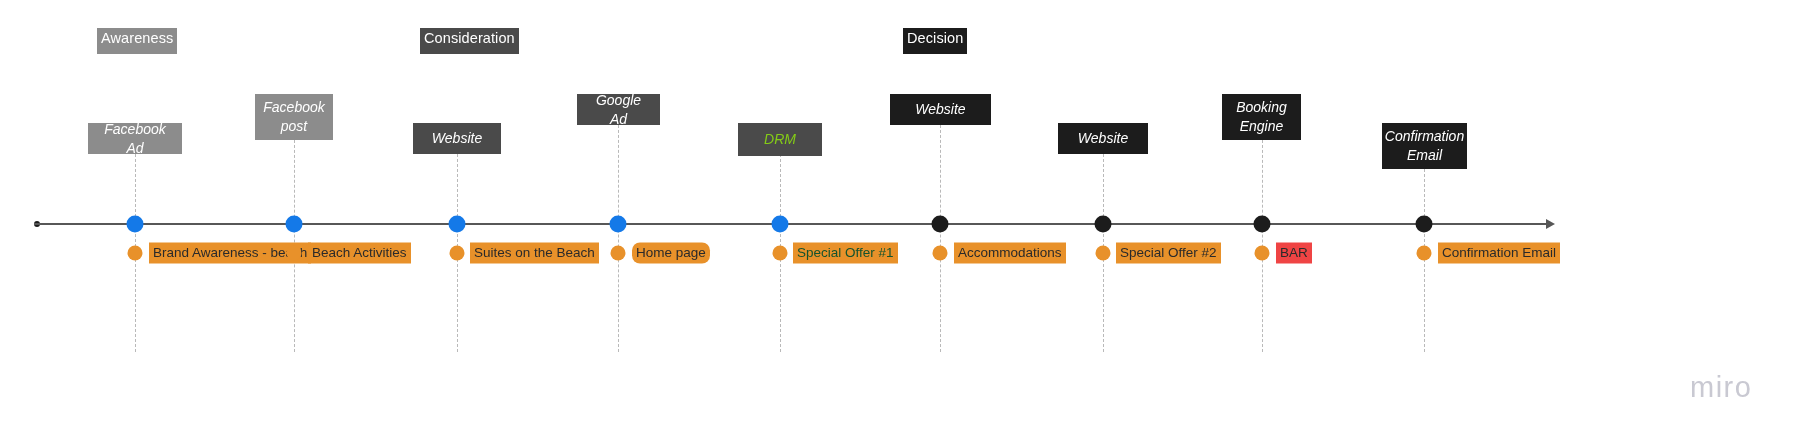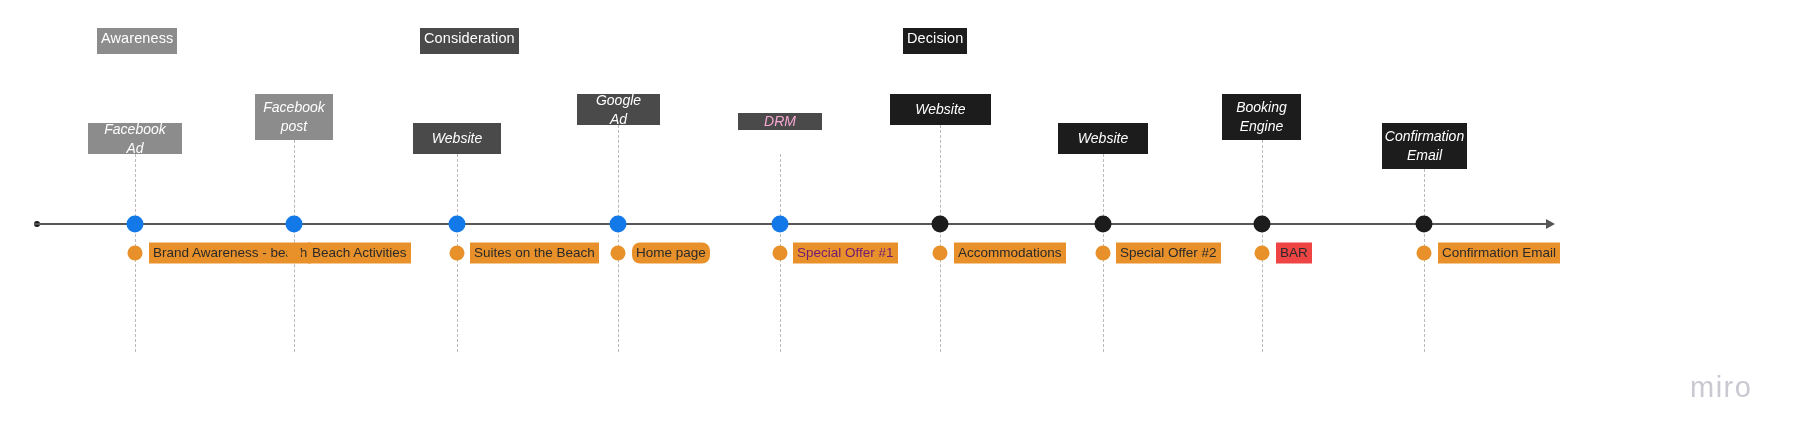--- a/index.html
+++ b/index.html
@@ -133,21 +133,21 @@
       <div class="connector" style="left: 1103px; top: 154px; height: 198px; border-left-color: rgb(185, 185, 185);"></div>
       <div class="connector" style="left: 1262px; top: 140px; height: 212px; border-left-color: rgb(185, 185, 185);"></div>
       <div class="connector" style="left: 1424px; top: 169px; height: 183px; border-left-color: rgb(185, 185, 185);"></div>
     </div>
 
   <div id="touchpoint-layer">
       <div class="tp-box" style="left: 88px; top: 123px; width: 94px; height: 31px; background: rgb(140, 140, 140); color: rgb(255, 255, 255);">Facebook Ad</div>
       <div class="tp-box" style="left: 255px; top: 94px; width: 78px; height: 46px; background: rgb(140, 140, 140); color: rgb(255, 255, 255);">Facebook post</div>
       <div class="tp-box" style="left: 413px; top: 123px; width: 88px; height: 31px; background: rgb(74, 74, 74); color: rgb(255, 255, 255);">Website</div>
       <div class="tp-box" style="left: 577px; top: 94px; width: 83px; height: 31px; background: rgb(74, 74, 74); color: rgb(255, 255, 255);">Google Ad</div>
-      <div class="tp-box" style="left: 738px; top: 113px; width: 84px; height: 17px; background: rgb(74, 74, 74); color: #f9a8d4;">DRM</div>
+      <div class="tp-box" style="left: 738px; top: 123px; width: 84px; height: 33px; background: rgb(74, 74, 74); color: #84cc16;">DRM</div>
       <div class="tp-box" style="left: 890px; top: 94px; width: 101px; height: 31px; background: rgb(28, 28, 28); color: rgb(255, 255, 255);">Website</div>
       <div class="tp-box" style="left: 1058px; top: 123px; width: 90px; height: 31px; background: rgb(28, 28, 28); color: rgb(255, 255, 255);">Website</div>
       <div class="tp-box" style="left: 1222px; top: 94px; width: 79px; height: 46px; background: rgb(28, 28, 28); color: rgb(255, 255, 255);">Booking Engine</div>
       <div class="tp-box" style="left: 1382px; top: 123px; width: 85px; height: 46px; background: rgb(28, 28, 28); color: rgb(255, 255, 255);">Confirmation Email</div>
     </div>
 
   <div id="axis-start-dot" style="left: 34px; top: 221px; background: rgb(28, 28, 28);"></div>
   <div id="axis-line" style="left: 34px; top: 223px; width: 1512px; border-top-color: rgb(87, 87, 87);"></div>
   <div id="axis-arrowhead" style="left: 1546px; top: 219px; border-left-color: rgb(87, 87, 87);"></div>
 
@@ -166,21 +166,21 @@
   <div id="action-layer">
       <div class="action-dot" style="left: 135px; top: 253px; background: rgb(232, 145, 42);"></div>
       <div class="action-label" style="left: 149px; top: 253px; background: rgb(232, 145, 42); color: rgb(42, 42, 42);">Brand Awareness - beach</div>
       <div class="action-dot" style="left: 294px; top: 253px; background: rgb(232, 145, 42);"></div>
       <div class="action-label" style="left: 308px; top: 253px; background: rgb(232, 145, 42); color: rgb(42, 42, 42);">Beach Activities</div>
       <div class="action-dot" style="left: 457px; top: 253px; background: rgb(232, 145, 42);"></div>
       <div class="action-label" style="left: 470px; top: 253px; background: rgb(232, 145, 42); color: rgb(42, 42, 42);">Suites on the Beach</div>
       <div class="action-dot" style="left: 618px; top: 253px; background: rgb(232, 145, 42);"></div>
       <div class="action-label" style="left: 632px; top: 253px; background: rgb(232, 145, 42); color: rgb(42, 42, 42); border-radius: 8px;">Home page</div>
       <div class="action-dot" style="left: 780px; top: 253px; background: rgb(232, 145, 42);"></div>
-      <div class="action-label" style="left: 793px; top: 253px; background: rgb(232, 145, 42); color: #701a75;">Special Offer #1</div>
+      <div class="action-label" style="left: 793px; top: 253px; background: rgb(232, 145, 42); color: #14532d;">Special Offer #1</div>
       <div class="action-dot" style="left: 940px; top: 253px; background: rgb(232, 145, 42);"></div>
       <div class="action-label" style="left: 954px; top: 253px; background: rgb(232, 145, 42); color: rgb(42, 42, 42);">Accommodations</div>
       <div class="action-dot" style="left: 1103px; top: 253px; background: rgb(232, 145, 42);"></div>
       <div class="action-label" style="left: 1116px; top: 253px; background: rgb(232, 145, 42); color: rgb(42, 42, 42);">Special Offer #2</div>
       <div class="action-dot" style="left: 1262px; top: 253px; background: rgb(232, 145, 42);"></div>
       <div class="action-label" style="left: 1276px; top: 253px; background: #ef4444; color: rgb(42, 42, 42);">BAR</div>
       <div class="action-dot" style="left: 1424px; top: 253px; background: rgb(232, 145, 42);"></div>
       <div class="action-label" style="left: 1438px; top: 253px; background: rgb(232, 145, 42); color: rgb(42, 42, 42);">Confirmation Email</div>
     </div>
 

